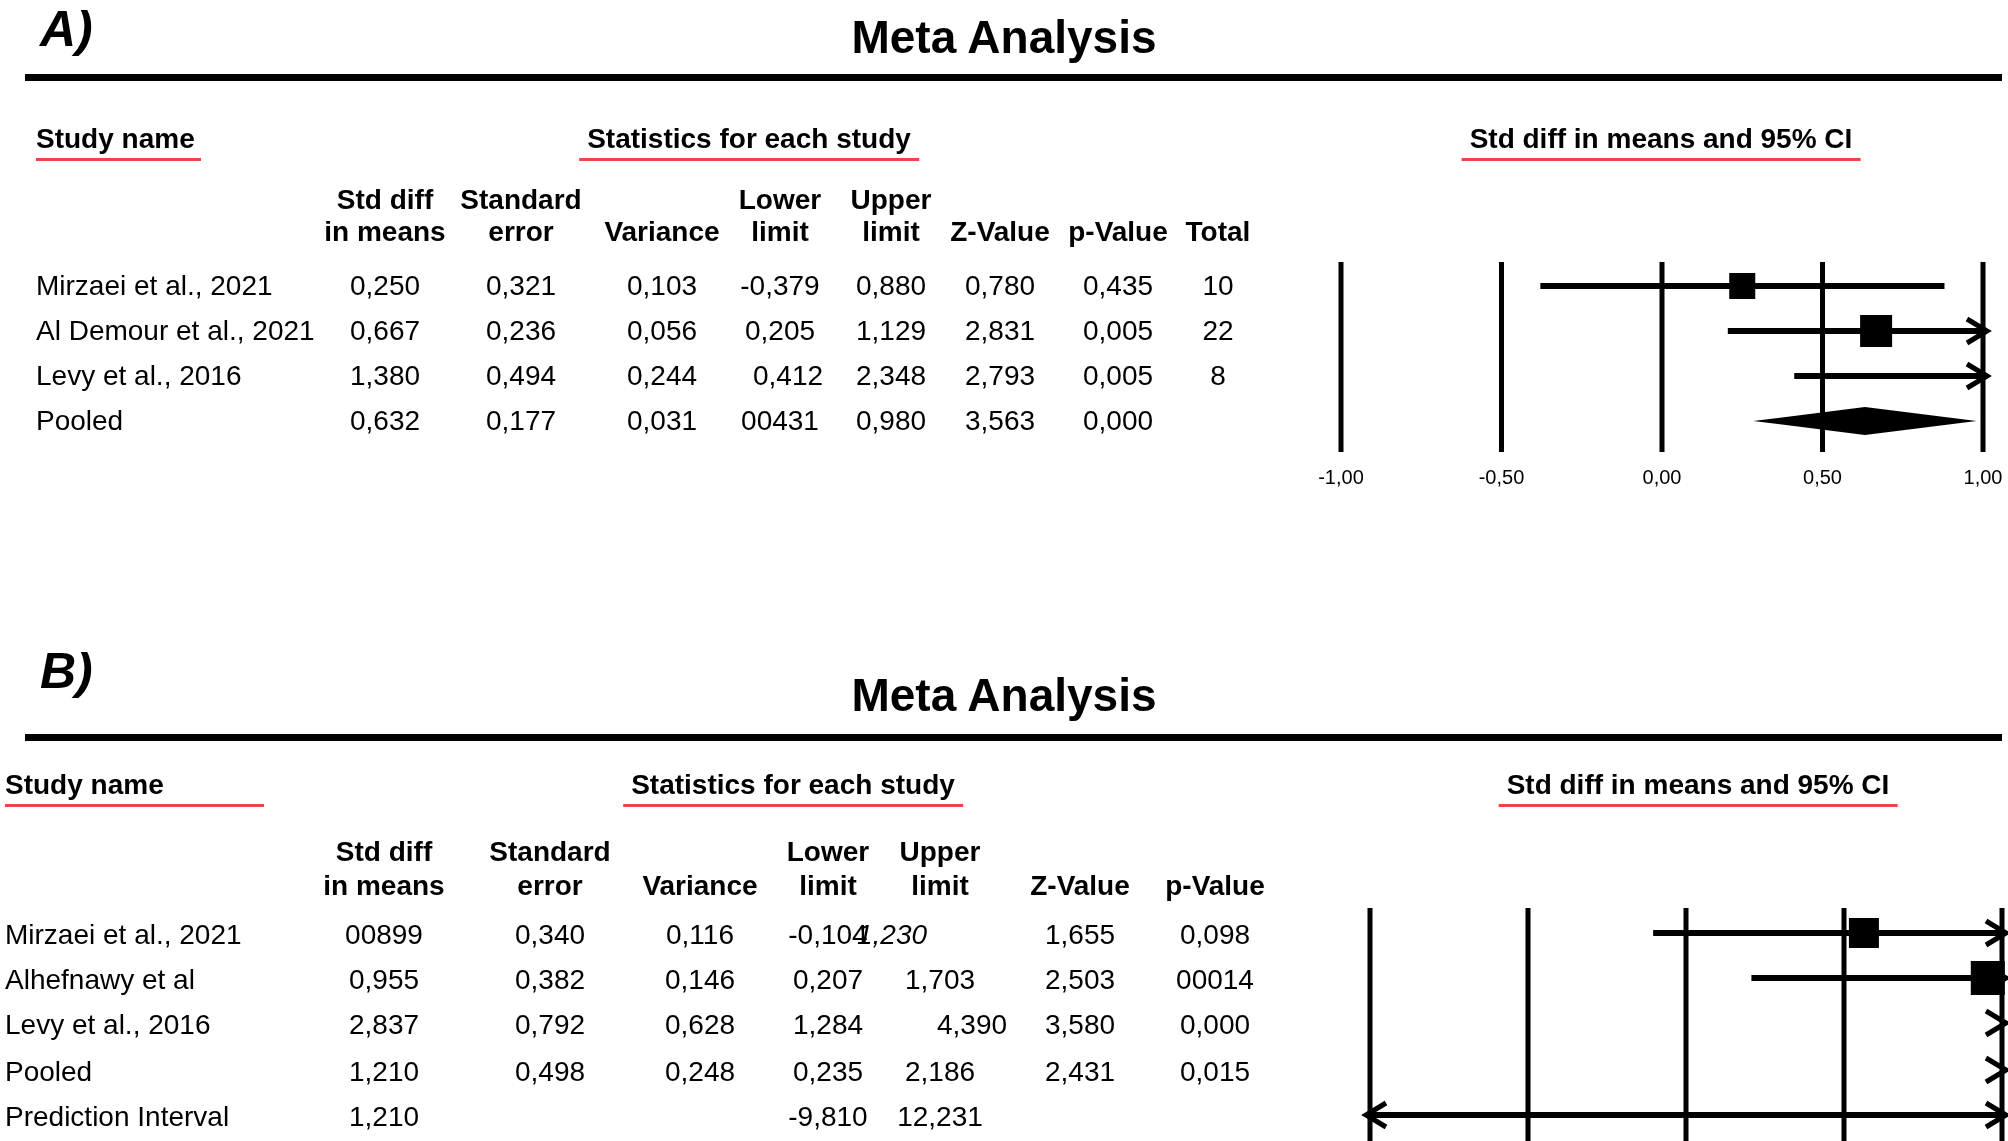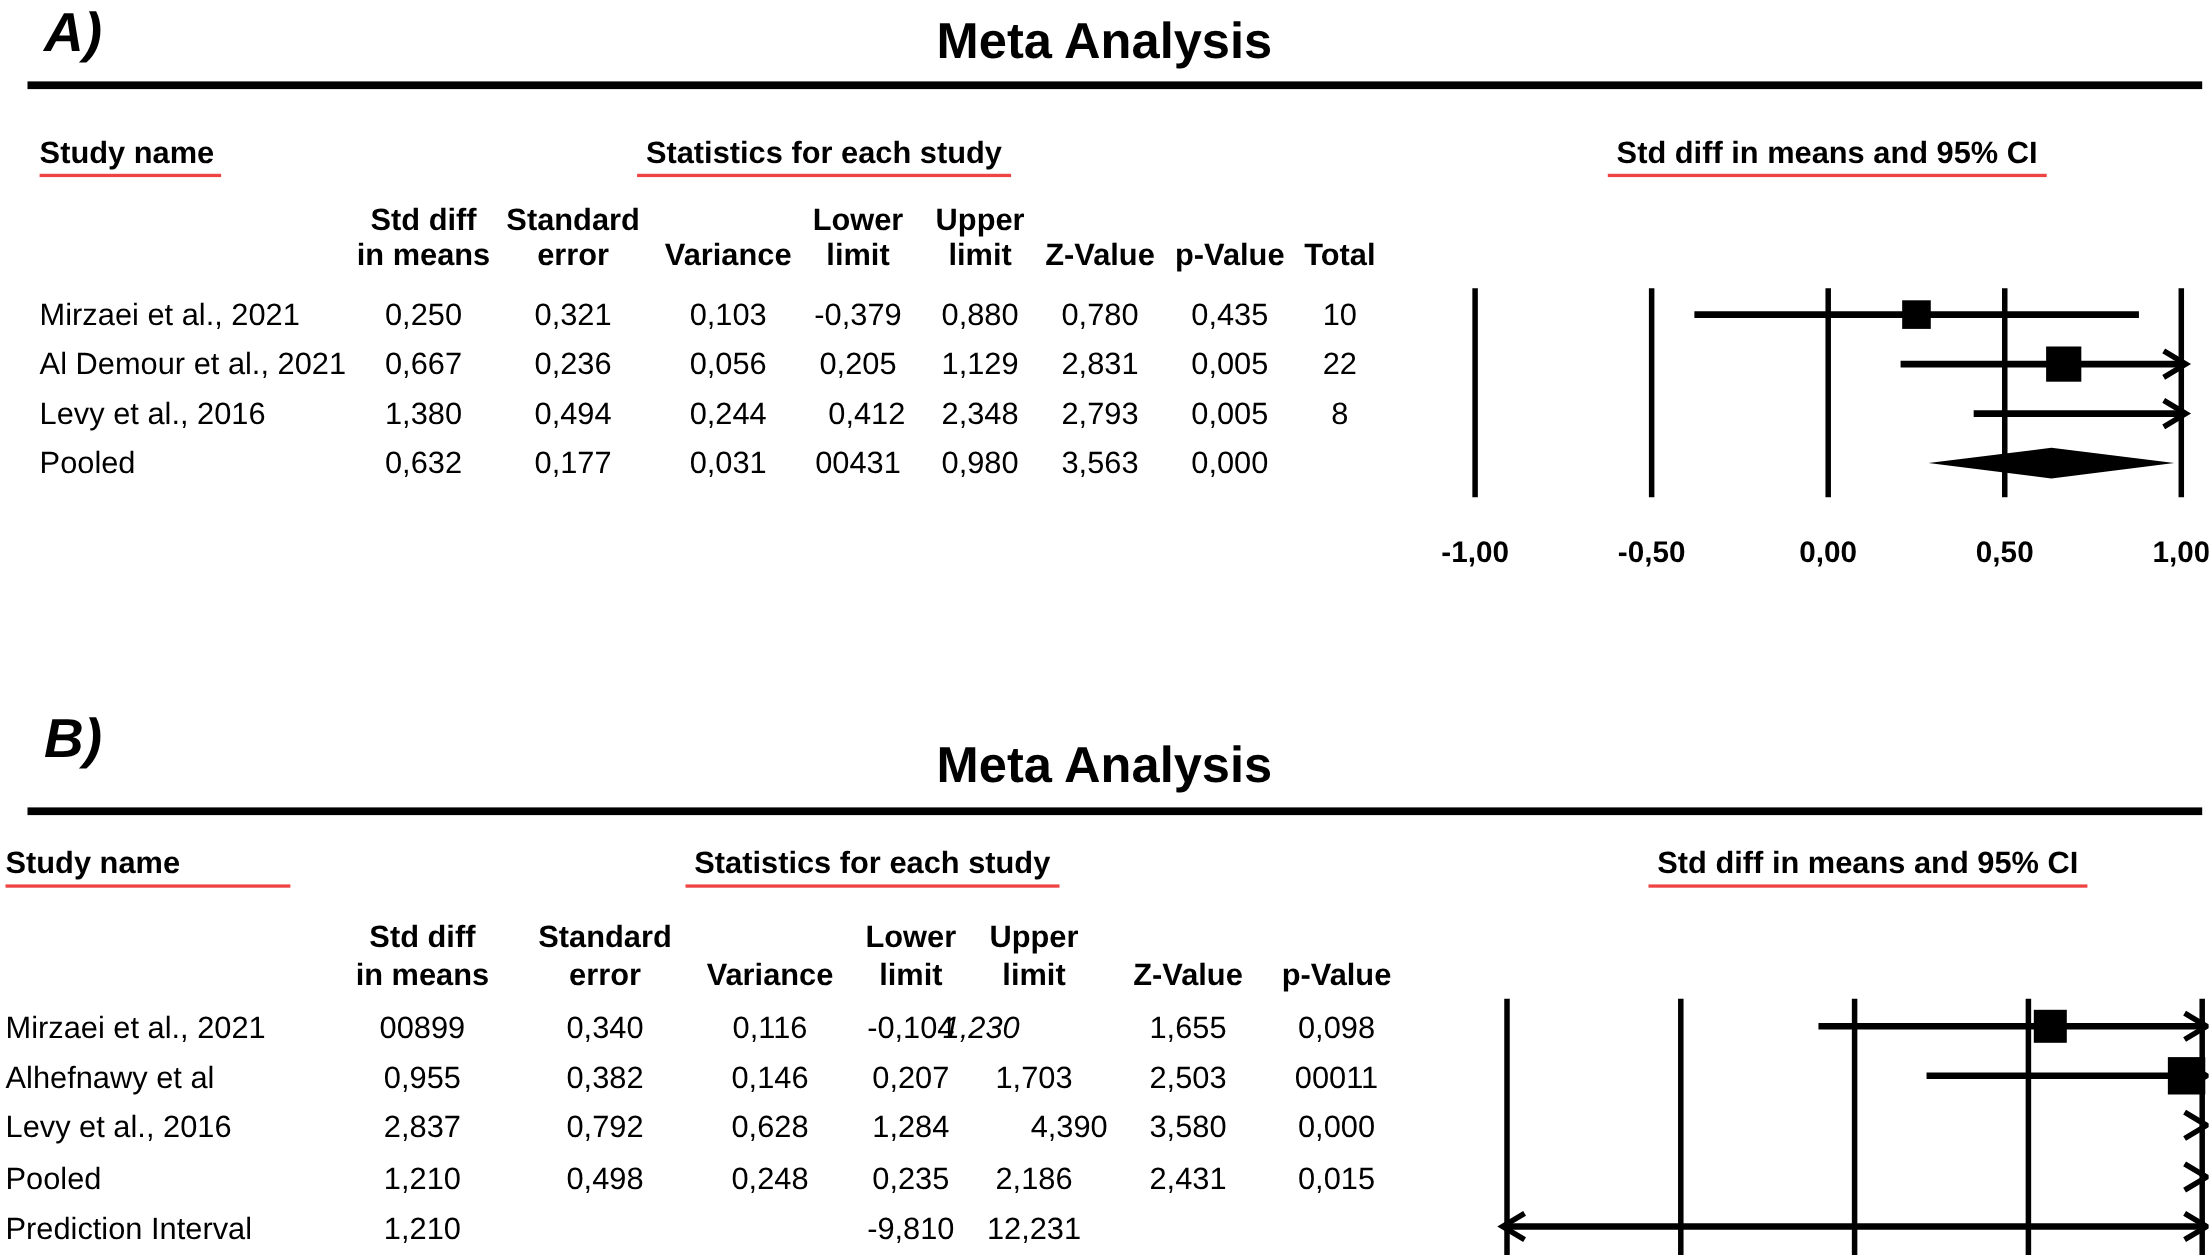--- a/index.html
+++ b/index.html
@@ -8,21 +8,21 @@
     font-family:"Liberation Sans",sans-serif;color:#000;overflow:hidden;
   }
   .plabel{position:absolute;left:40px;font-size:50px;font-weight:bold;font-style:italic;line-height:1;white-space:nowrap;}
   .ptitle{position:absolute;left:0;width:2008px;text-align:center;font-size:46px;font-weight:bold;line-height:1;white-space:nowrap;}
   .rule{position:absolute;left:25px;width:1977px;height:7px;background:#000;}
   .bandh{position:absolute;font-size:28px;font-weight:bold;line-height:30px;border-bottom:3px solid #ef4444;padding:0 6px 4px 0;white-space:nowrap;}
   .bandh.ctr{padding:0 8px 4px 8px;transform:translateX(-50%);}
   .colh{position:absolute;font-size:28px;font-weight:bold;line-height:32px;white-space:nowrap;transform:translateX(-50%);}
   .cell{position:absolute;font-size:28px;line-height:32px;white-space:nowrap;transform:translateX(-50%);}
   .cell.study{transform:none;}
-  .axisl{position:absolute;font-size:27px;font-weight:bold;line-height:30px;white-space:nowrap;transform:translateX(-50%);margin-top:25px;}
+  .axisl{position:absolute;font-size:20px;font-weight:normal;line-height:30px;white-space:nowrap;transform:translateX(-50%);}
   svg.overlay{position:absolute;left:0;top:0;}
 </style>
 </head>
 <body>
 
 <div class="canvas">
 
   <svg class="overlay" id="forest-svg" width="2008" height="1141" viewBox="0 0 2008 1141">
       <line x1="1341" y1="262" x2="1341" y2="452" stroke="#000" stroke-width="5"></line>
       <line x1="1501.5" y1="262" x2="1501.5" y2="452" stroke="#000" stroke-width="5"></line>
@@ -151,21 +151,21 @@
         <span class="cell" style="left: 892px; top: 919px; font-style: italic;">1,230</span>
         <span class="cell" style="left: 1080px; top: 919px;">1,655</span>
         <span class="cell" style="left: 1215px; top: 919px;">0,098</span>
         <span class="cell study" style="left: 5px; top: 964px;">Alhefnawy et al</span>
         <span class="cell" style="left: 384px; top: 964px;">0,955</span>
         <span class="cell" style="left: 550px; top: 964px;">0,382</span>
         <span class="cell" style="left: 700px; top: 964px;">0,146</span>
         <span class="cell" style="left: 828px; top: 964px;">0,207</span>
         <span class="cell" style="left: 940px; top: 964px;">1,703</span>
         <span class="cell" style="left: 1080px; top: 964px;">2,503</span>
-        <span class="cell" style="left: 1215px; top: 964px;">00011</span>
+        <span class="cell" style="left: 1215px; top: 964px;">00014</span>
         <span class="cell study" style="left: 5px; top: 1009px;">Levy et al., 2016</span>
         <span class="cell" style="left: 384px; top: 1009px;">2,837</span>
         <span class="cell" style="left: 550px; top: 1009px;">0,792</span>
         <span class="cell" style="left: 700px; top: 1009px;">0,628</span>
         <span class="cell" style="left: 828px; top: 1009px;">1,284</span>
         <span class="cell" style="left: 940px; top: 1009px; margin-left: 32px;">4,390</span>
         <span class="cell" style="left: 1080px; top: 1009px;">3,580</span>
         <span class="cell" style="left: 1215px; top: 1009px;">0,000</span>
         <span class="cell study" style="left: 5px; top: 1056px;">Pooled</span>
         <span class="cell" style="left: 384px; top: 1056px;">1,210</span>

